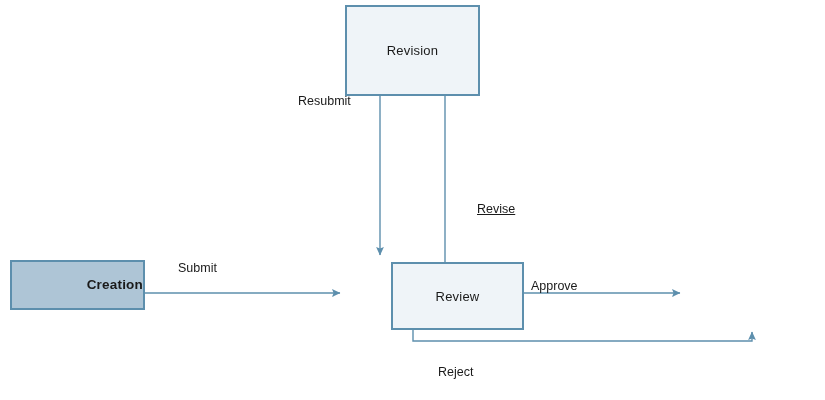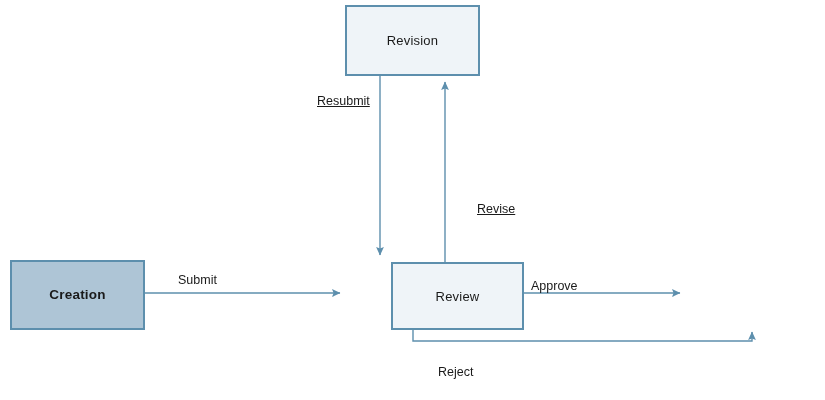--- a/index.html
+++ b/index.html
@@ -77,36 +77,36 @@
 
     <g>
       <line x1="480" y1="293" x2="680" y2="293" stroke="#5d8fad" stroke-width="1.4" marker-end="url(#arrowhead)"></line>
     </g>
 
     <g>
       <polyline points="413,330 413,341 752,341 752,332" fill="none" stroke="#5d8fad" stroke-width="1.4" marker-end="url(#arrowhead)"></polyline>
     </g>
   </svg>
 
-  <div class="node-box filled" style="left:10px; top:260px; width:135px; height:70px;">
+  <div class="node-box filled" style="left:10px; top:260px; width:135px; height:50px;justify-content:flex-end;">
     <span>Creation</span>
   </div>
 
-  <div class="node-box plain" style="left:345px; top:5px; width:135px; height:71px;">
+  <div class="node-box plain" style="left:345px; top:5px; width:135px; height:91px;">
     <span>Revision</span>
   </div>
 
   <div class="node-box plain" style="left:347px; top:262px; width:133px; height:68px;margin-left:44px;">
     <span>Review</span>
   </div>
 
 
-  <div class="edge-label" style="left:178px; top:274px;">Submit</div>
+  <div class="edge-label" style="left:178px; top:262px;">Submit</div>
 
-  <div class="edge-label" style="left:317px; top:95px;text-decoration:underline;">Resubmit</div>
+  <div class="edge-label" style="left:298px; top:95px;">Resubmit</div>
 
   <div class="edge-label" style="left:477px; top:203px;text-decoration:underline;">Revise</div>
 
   <div class="edge-label" style="left:531px; top:280px;">Approve</div>
 
   <div class="edge-label" style="left:438px; top:366px;">Reject</div>
 
 </div>
 
 </body></html>

